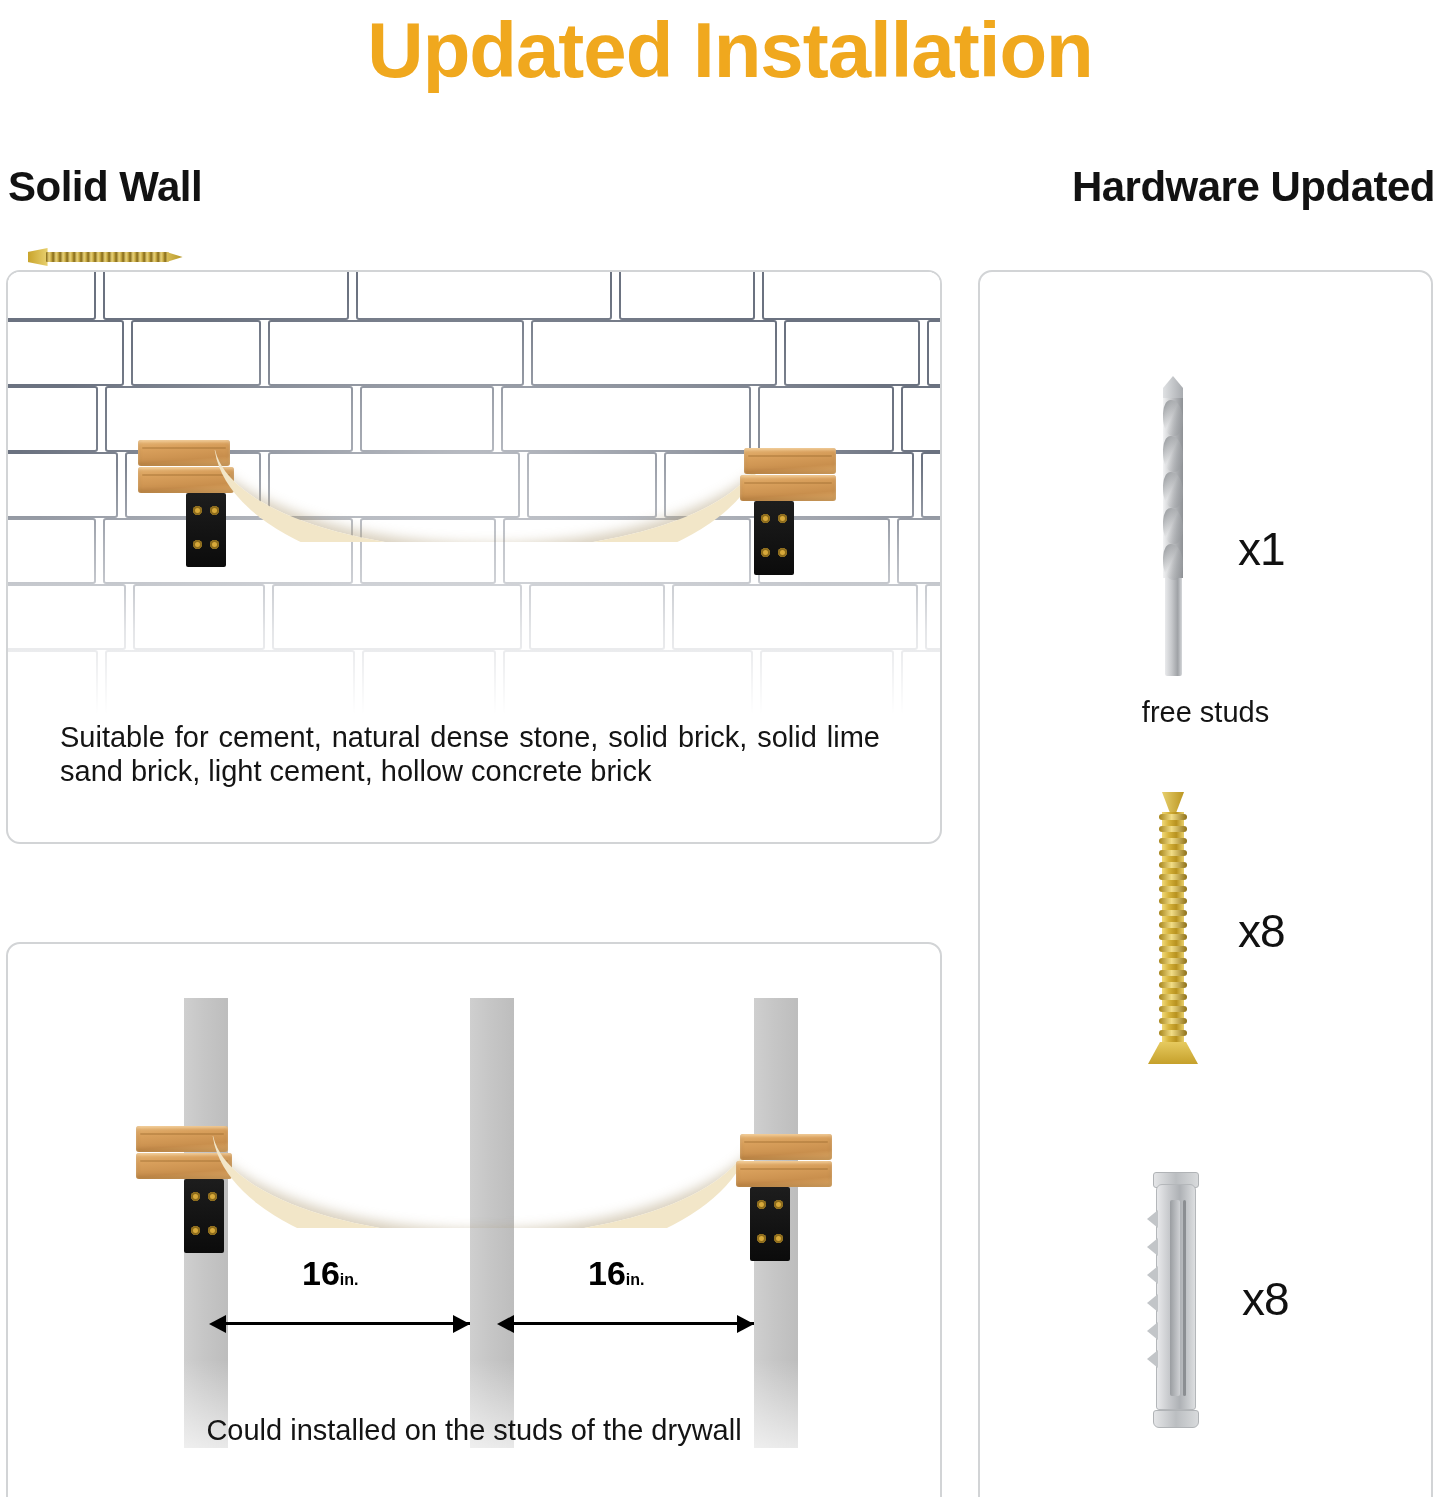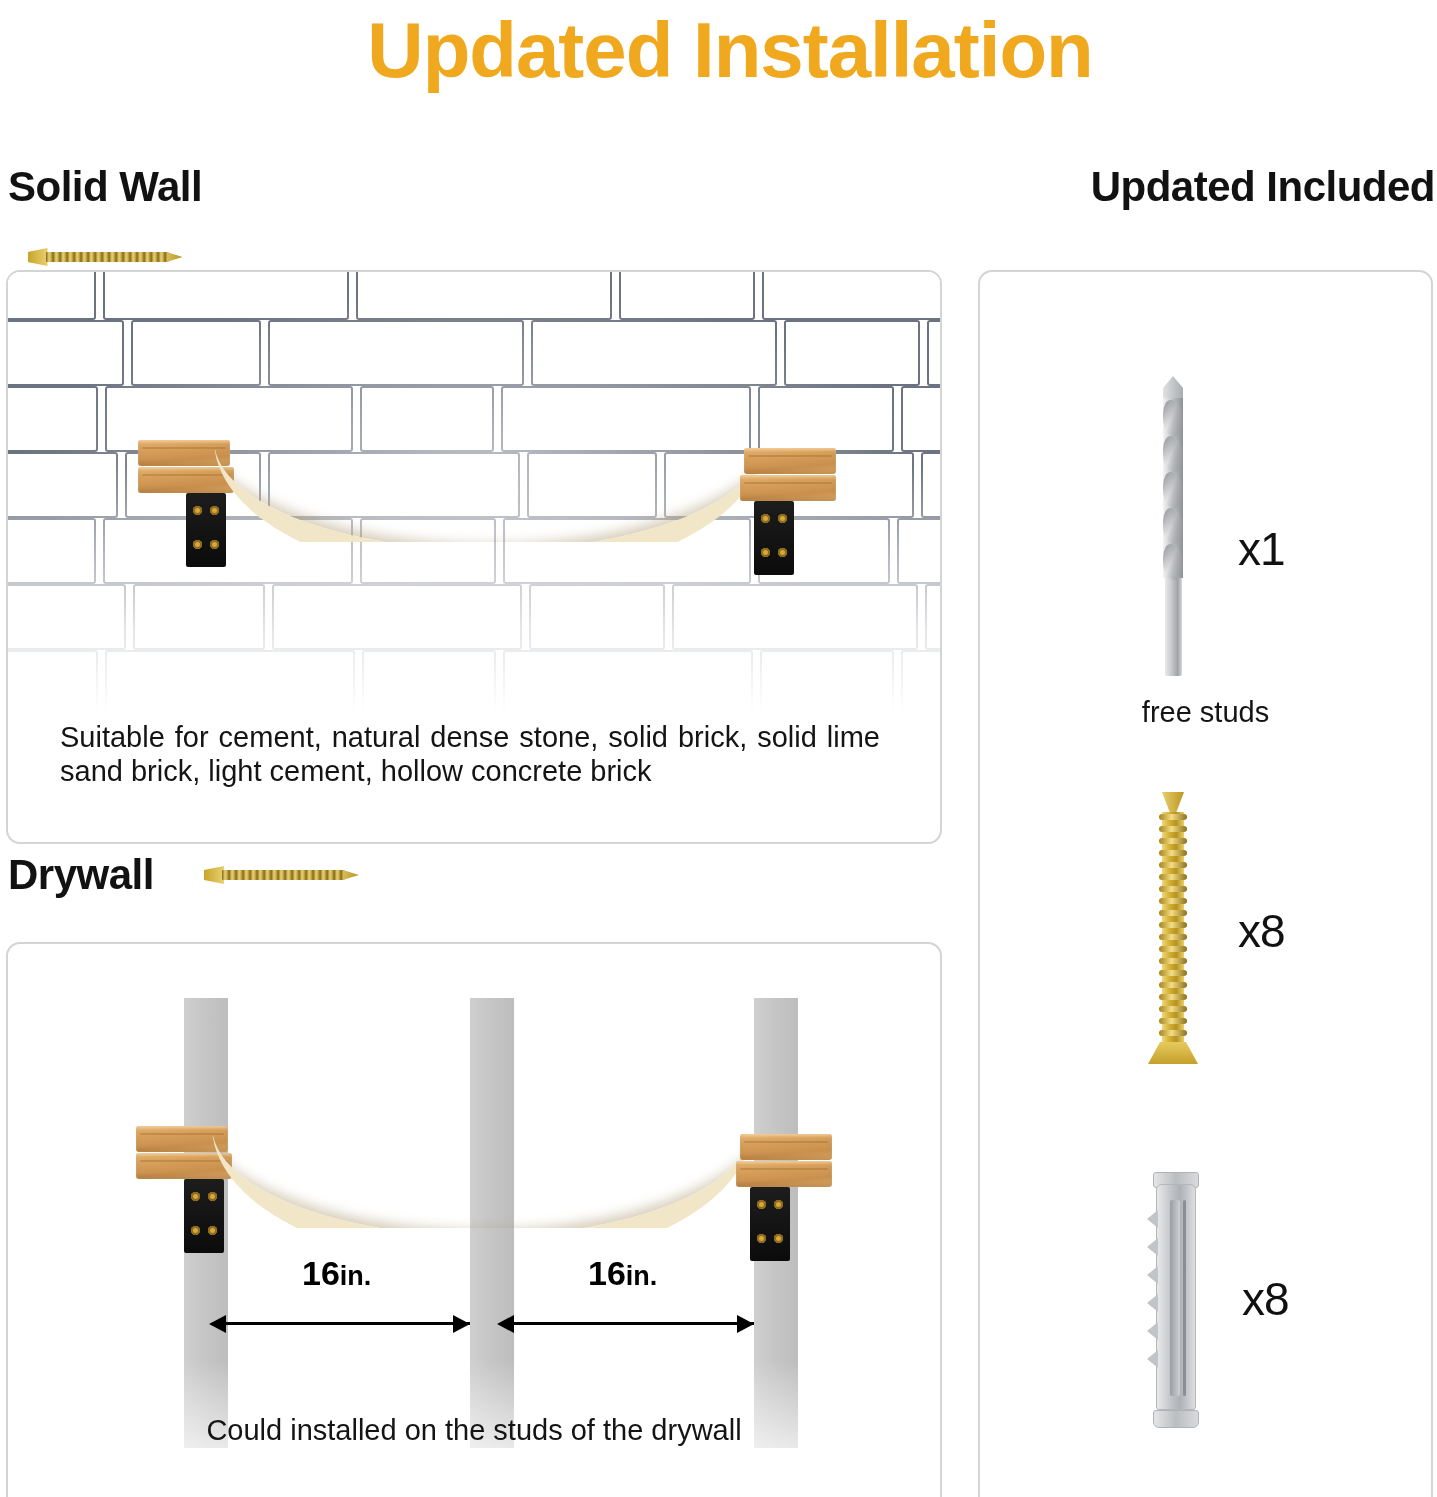--- a/index.html
+++ b/index.html
@@ -173,21 +173,21 @@
   }
 
   
   .dim-label {
     position: absolute;
     color: #000;
     font-weight: bold;
     white-space: nowrap;
   }
   .dim-label .num  { font-size: 34px; }
-  .dim-label .unit { font-size: 27px; text-align: center; }
+  .dim-label .unit { font-size: 16px; text-align: center; }
   .arrow-line {
     position: absolute;
     height: 3px;
     background: #000;
   }
   .arrow-head {
     position: absolute;
     width: 0; height: 0;
     border-top: 9px solid transparent;
     border-bottom: 9px solid transparent;
@@ -344,21 +344,21 @@
       <span class="finh" style="left:22px"></span>
       <span class="finh" style="left:34px"></span>
       <span class="finh" style="left:46px"></span>
       <span class="finh" style="left:58px"></span>
       <span class="finh" style="left:70px"></span>
       <span class="finh" style="left:82px"></span>
       <span class="aslot"></span>
     </span>
   </div>
 
-  <div class="sec-head" id="hw-head">Updated Included</div>
+  <div class="sec-head" id="hw-head">Hardware Updated</div>
 
   <div class="panel" id="solid-panel">
 
     <div class="brick-wall">
       <div class="brick-row" style="top:-18px; left:-40px">
         <div class="brick" style="width:128px"></div>
           <div class="brick" style="width:246px"></div>
         <div class="brick" style="width:256px"></div>
           <div class="brick" style="width:136px"></div>
         <div class="brick" style="width:252px"></div>
@@ -453,28 +453,20 @@
             <span class="hole h2"></span>
           <span class="hole h3"></span>
             <span class="hole h4"></span>
         </div>
       </div>
     </div>
 
     <div class="caption-justify" style="left:52px; top:448px; width:820px;">Suitable for cement, natural dense stone, solid brick, solid lime sand brick, light cement, hollow concrete brick</div>
   </div>
 
-  <div class="sec-head" id="dry-head">
-    <span>Drywall</span>
-    <span class="screw-h" style="margin-left:14px">
-      <span class="hhead"></span>
-        <span class="hshaft"></span>
-        <span class="htip"></span>
-    </span>
-  </div>
 
   <div class="panel" id="dry-panel">
 
     <div class="stud" style="left:176px; width:44px; height:450px;"></div>
     <div class="stud" style="left:462px; width:44px; height:450px;"></div>
     <div class="stud" style="left:746px; width:44px; height:450px;"></div>
     <div class="stud-fade"></div>
 
     <div class="shelf" style="left:0; top:0; width:100%; height:100%;">
       <div class="bracket" style="left:128px; top:182px;">

